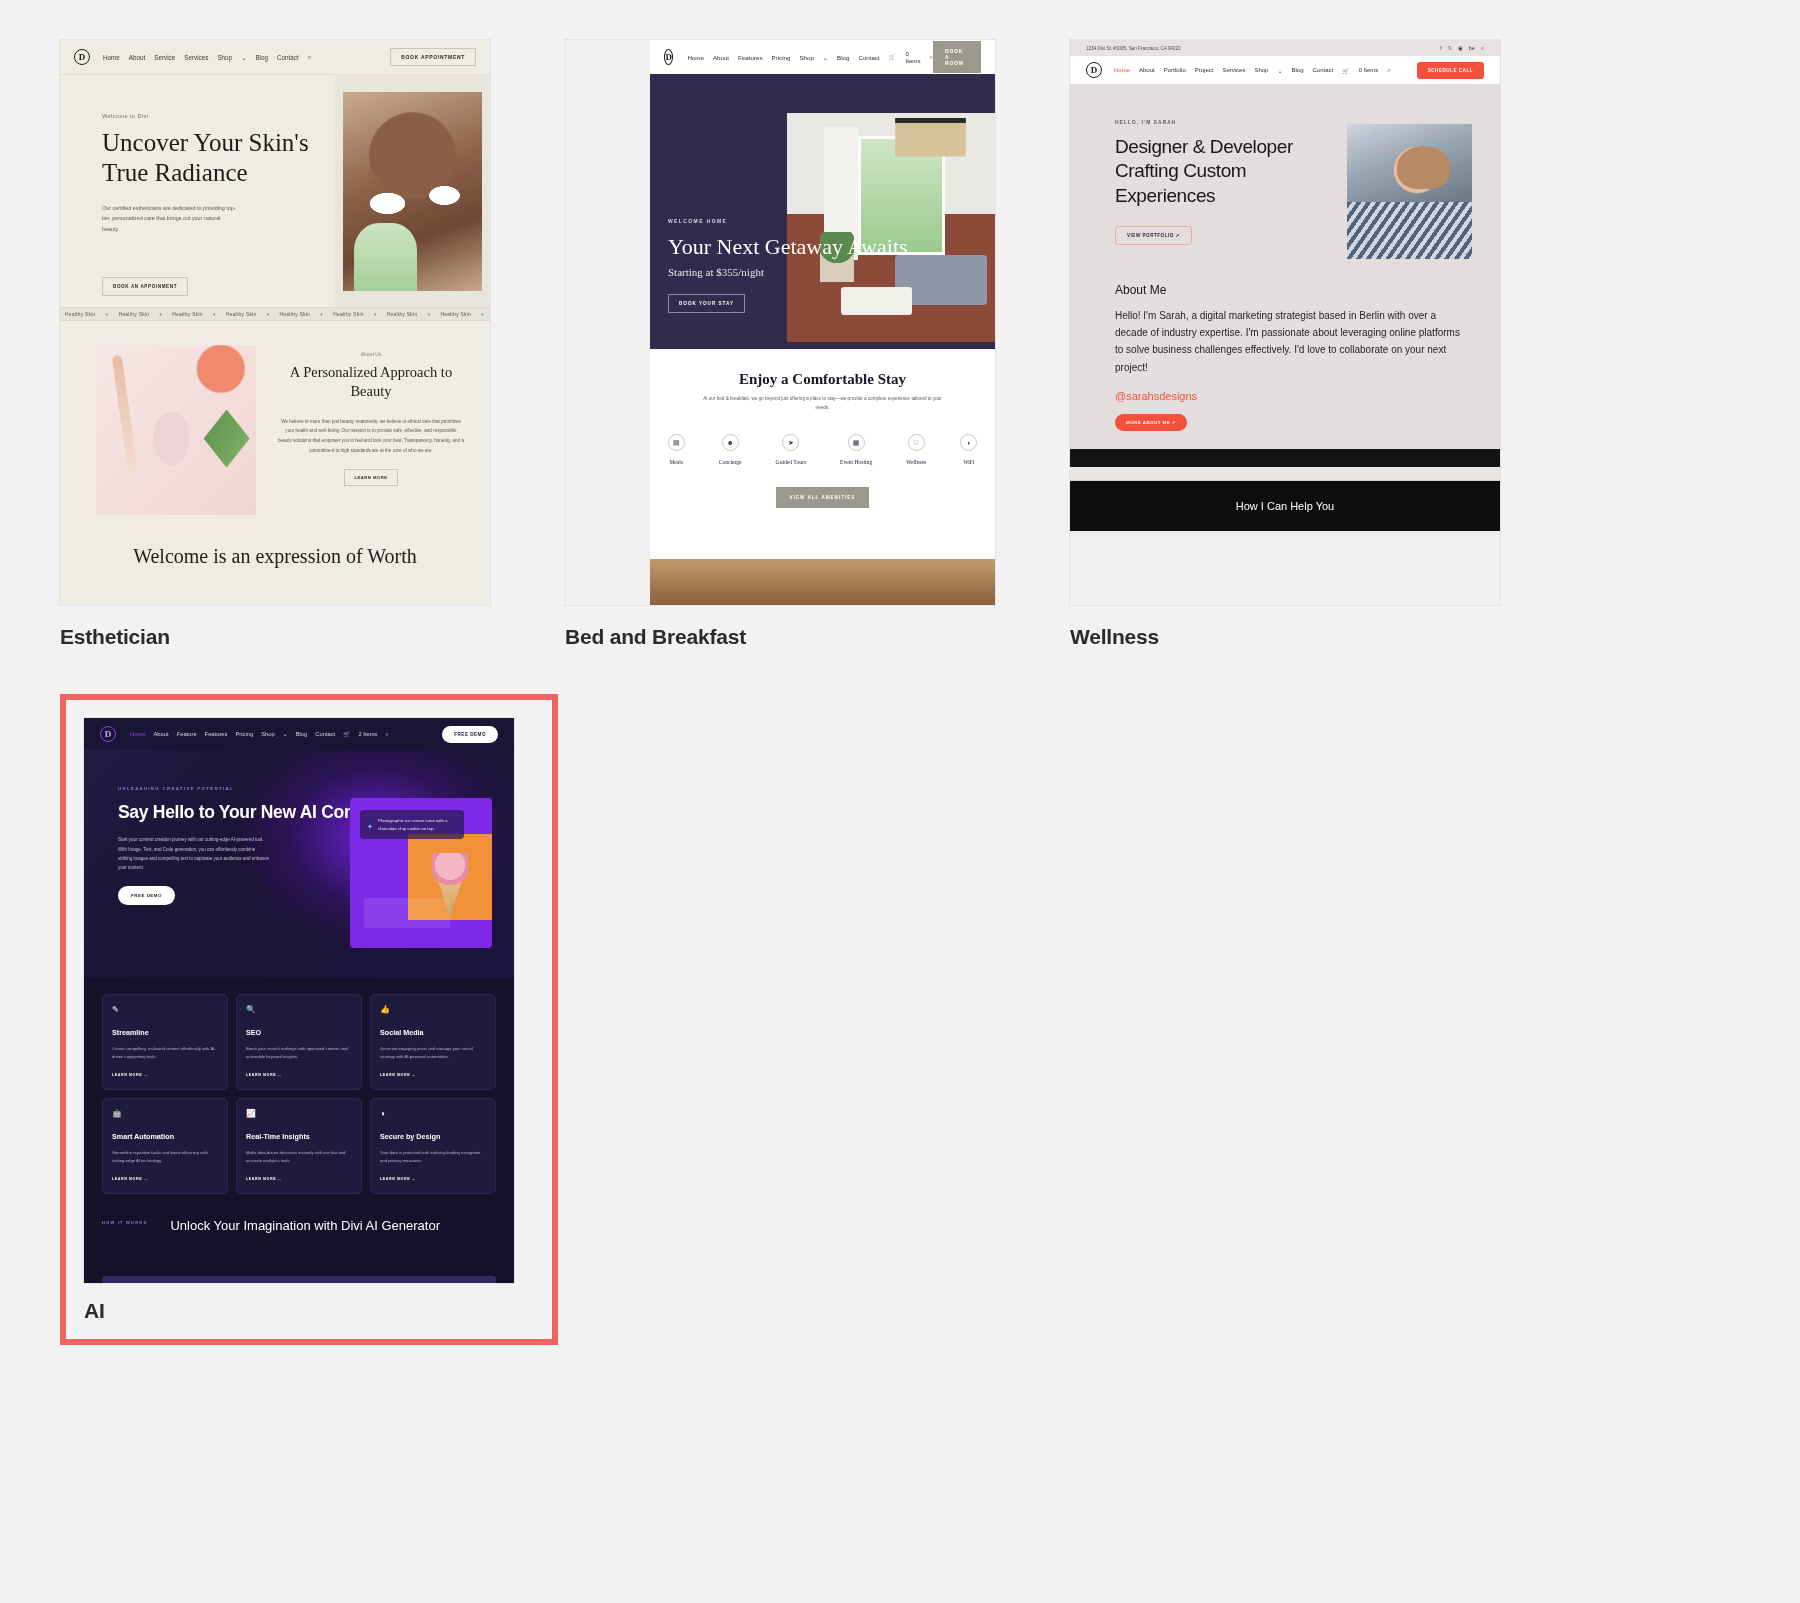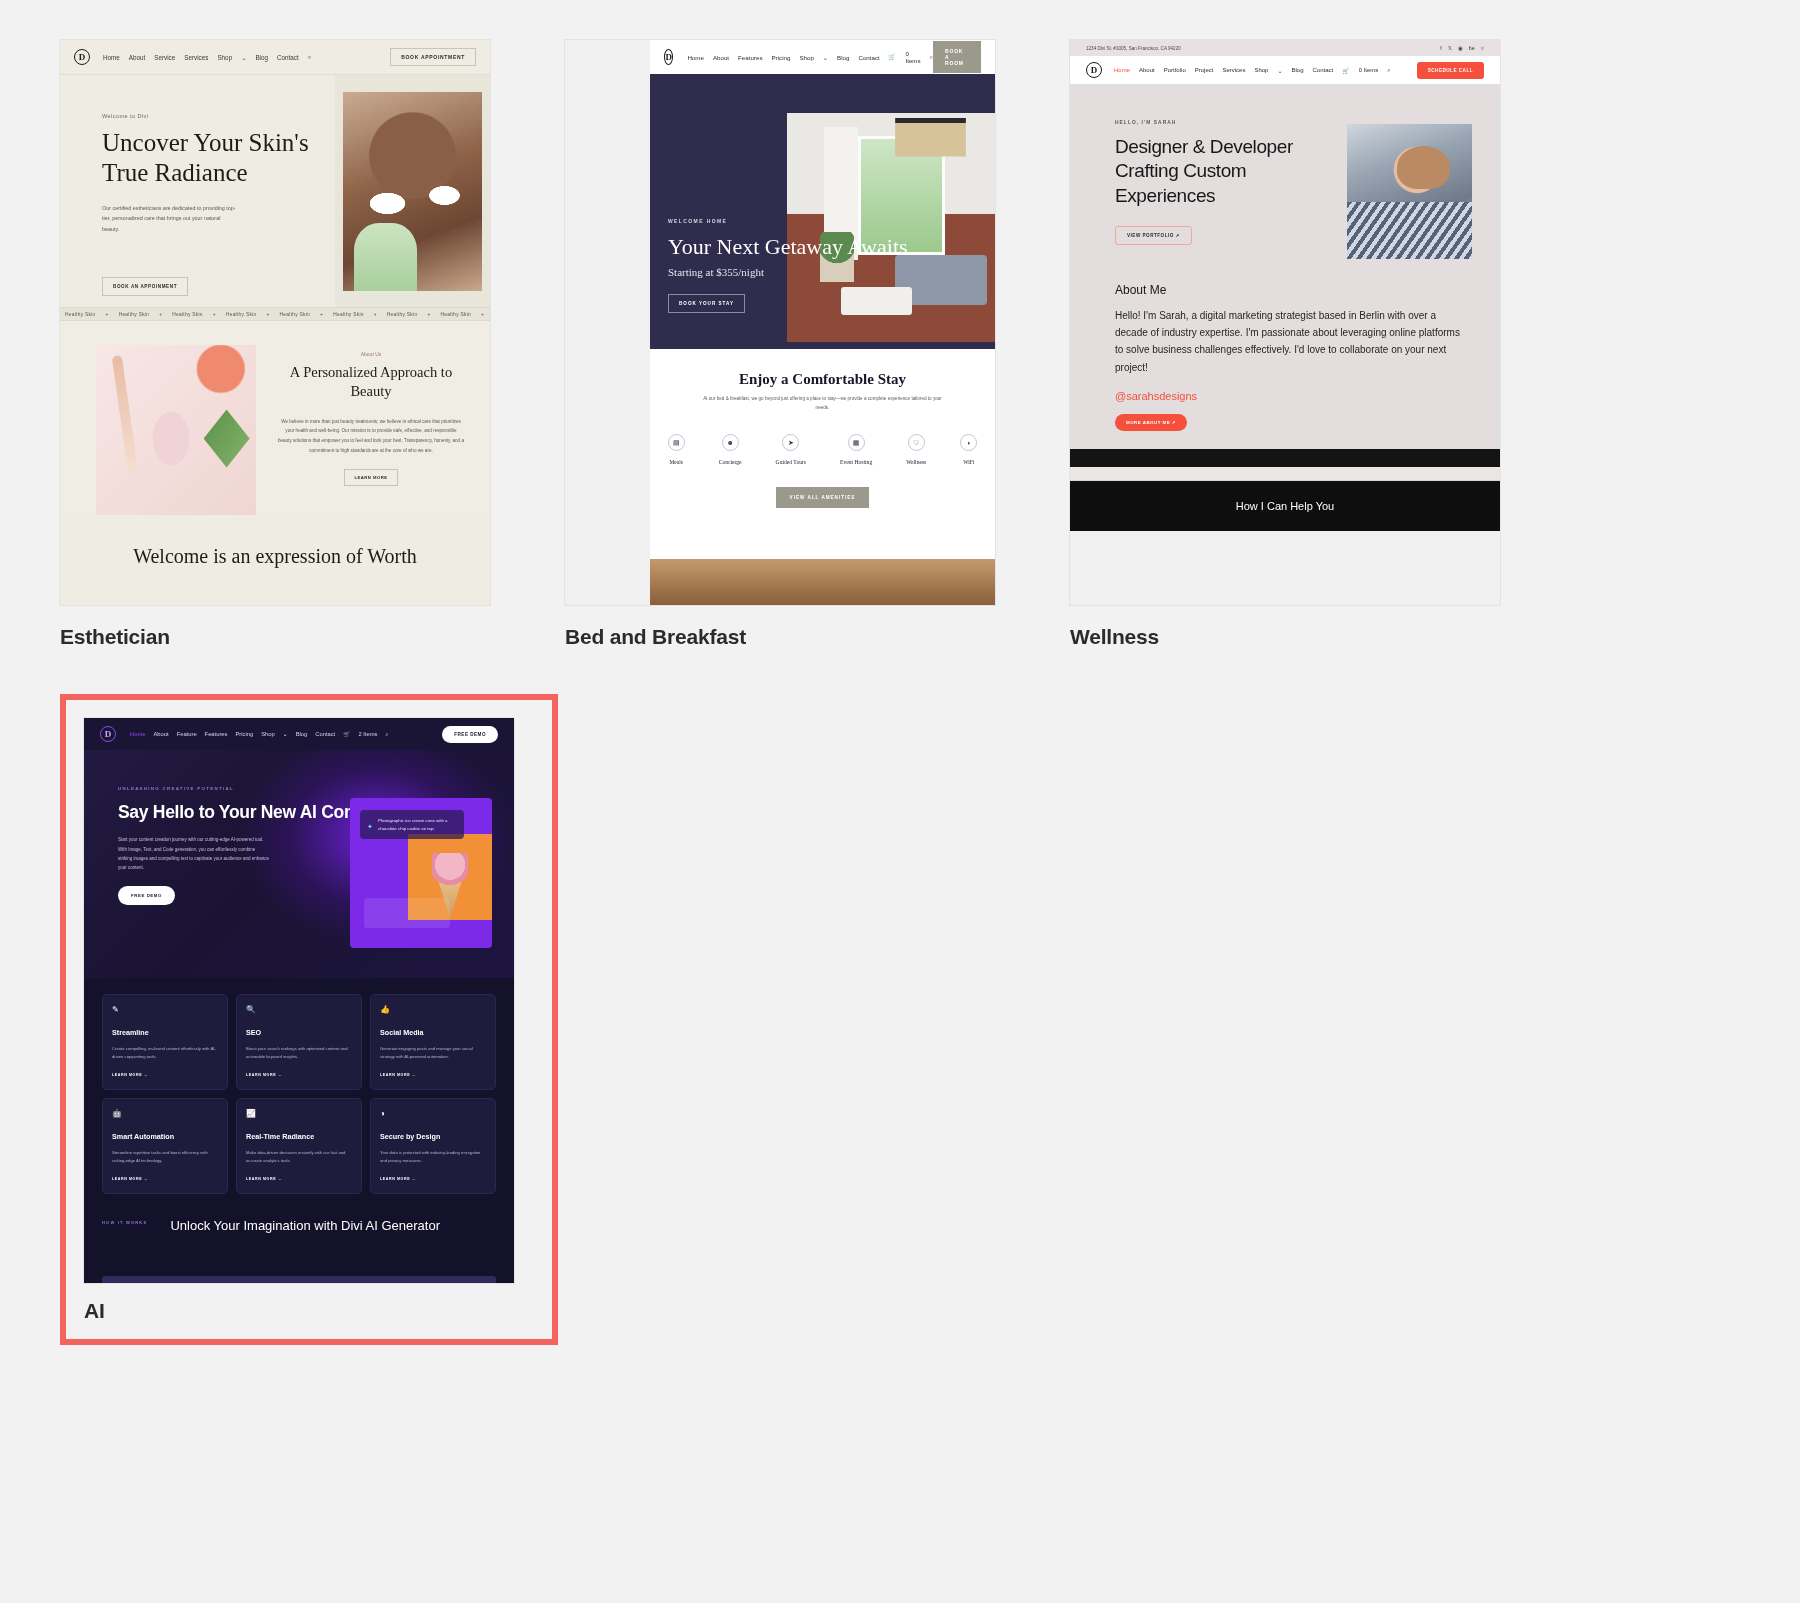--- a/index.html
+++ b/index.html
@@ -506,21 +506,21 @@
               <div class="ai-cl">LEARN MORE →</div>
             </div>
             <div class="ai-card">
               <div class="ai-ic">🤖</div>
               <div class="ai-ct">Smart Automation</div>
               <div class="ai-cp">Streamline repetitive tasks and boost efficiency with cutting-edge AI technology.</div>
               <div class="ai-cl">LEARN MORE →</div>
             </div>
             <div class="ai-card">
               <div class="ai-ic">📈</div>
-              <div class="ai-ct">Real-Time Radiance</div>
+              <div class="ai-ct">Real-Time Insights</div>
               <div class="ai-cp">Make data-driven decisions instantly with our fast and accurate analytics tools.</div>
               <div class="ai-cl">LEARN MORE →</div>
             </div>
             <div class="ai-card">
               <div class="ai-ic">◑</div>
               <div class="ai-ct">Secure by Design</div>
               <div class="ai-cp">Your data is protected with industry-leading encryption and privacy measures.</div>
               <div class="ai-cl">LEARN MORE →</div>
             </div>
           </div>

